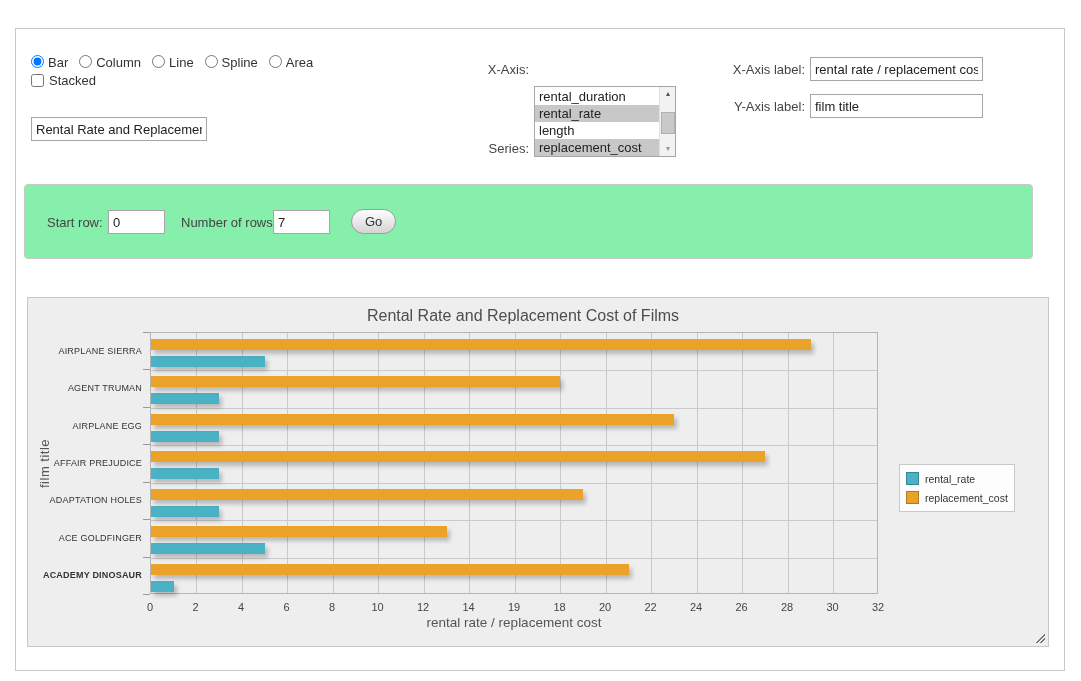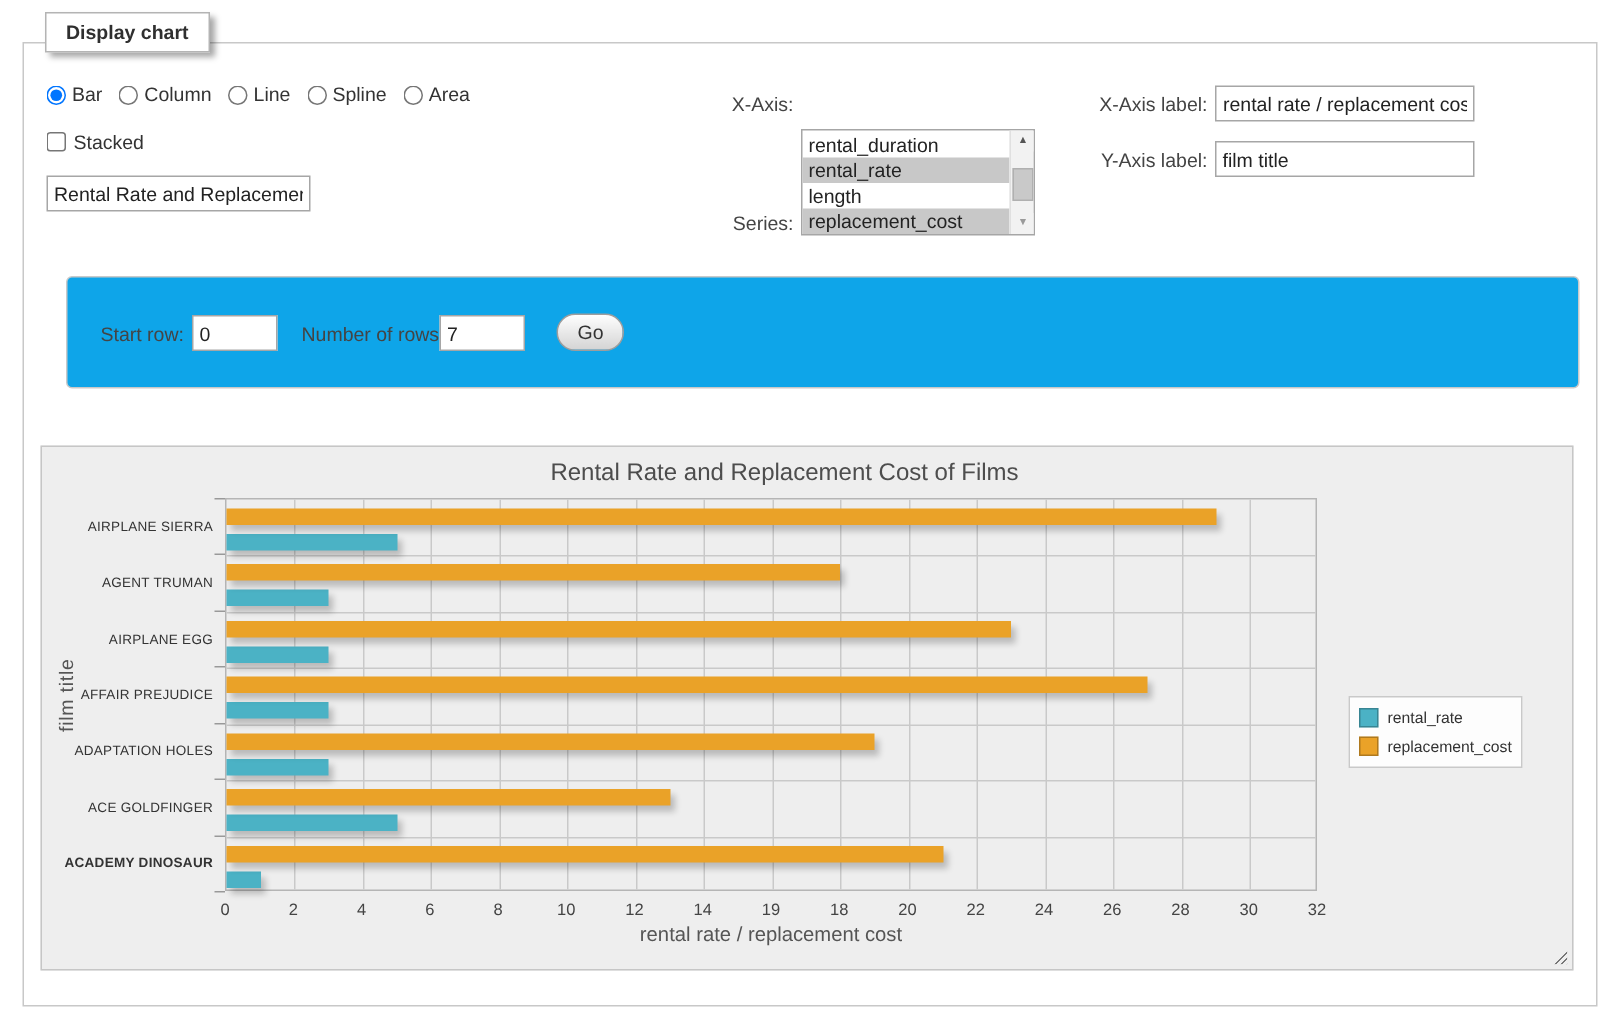--- a/index.html
+++ b/index.html
@@ -12,50 +12,50 @@
               border:1px solid #c8c8c8; background:#fff; }
   .legendbox { position:absolute; left:14px; top:-21px; background:#fff; border:1px solid #b4b4b4;
                padding:5px 13px; font-size:13px; font-weight:bold; color:#2f2f2f;
                box-shadow:3px 3px 4px rgba(0,0,0,0.35); }
 
   .lbl { position:absolute; font-size:13px; color:#444; }
   .r { text-align:right; }
 
   
   .radio-row { position:absolute; left:15px; top:26px; display:flex; align-items:center; font-size:13px; color:#333; }
-  .radio-opt { display:flex; align-items:flex-end; margin-right:11px; }
+  .radio-opt { display:flex; align-items:flex-start; margin-right:11px; }
   .radio-opt input { margin-right:4px; }
-  .stacked-row { position:absolute; left:15px; top:58px; display:flex; align-items:center; font-size:13px; color:#333; }
+  .stacked-row { position:absolute; left:15px; top:44px; display:flex; align-items:center; font-size:13px; color:#333; }
   .stacked-row input { margin-right:5px; }
 
   
   .ti { position:absolute; border:1px solid #a6a6a6; background:#fff; font-family:"Liberation Sans",sans-serif;
         font-size:13px; color:#222; padding:2px 4px; height:24px; }
   .title-input { left:15px; top:88px; width:176px; }
 
   
   .select { position:absolute; left:518px; top:29px; width:148px; height:24px; background:#fff;
             border:1px solid #a6a6a6; font-size:13px; color:#222; line-height:22px; padding-left:6px; cursor:default; }
   .select .arrow { position:absolute; right:7px; top:0; font-size:9px; color:#000; line-height:22px; }
 
   
-  .listbox { position:absolute; left:518px; top:57px; width:156px; height:71px; background:#fff;
+  .listbox { position:absolute; left:518px; top:57px; width:142px; height:71px; background:#fff;
              border:1px solid #a6a6a6; overflow:hidden; }
   .list-items { position:absolute; left:0; top:1px; right:16px; }
   .list-item { height:17px; line-height:17px; font-size:13px; color:#222; padding-left:4px; white-space:nowrap; }
   .list-item.selected { background:#c8c8c8; }
   .sb { position:absolute; right:0; top:0; width:16px; height:100%; background:#f2f2f2; border-left:1px solid #e0e0e0; }
   .sb-btn { position:absolute; left:0; width:16px; height:14px; background:#f2f2f2; color:#555;
             font-size:7px; text-align:center; line-height:14px; }
   .sb-btn.up { top:0; }
   .sb-btn.down { bottom:0; color:#9a9a9a; }
   .sb-thumb { position:absolute; left:1px; top:25px; width:14px; height:22px; background:#c9c9c9; border:1px solid #b0b0b0; }
 
   
-  .rows-panel { position:absolute; left:28px; top:155px; width:1009px; height:75px; background:#0ea5e9;
+  .rows-panel { position:absolute; left:8px; top:155px; width:1009px; height:75px; background:#86efac;
                 border:1px solid #c9c9c9; border-radius:4px; }
   .go-btn { position:absolute; left:326px; top:24px; height:25px; padding:0 13px; font-family:"Liberation Sans",sans-serif;
             font-size:13px; color:#333; border:1px solid #9d9d9d; border-radius:13px;
             background:linear-gradient(#fefefe,#d4d4d4); cursor:pointer; }
 
   
   .chart-panel { position:absolute; left:11px; top:268px; width:1022px; height:350px; background:#eee;
                  border:1px solid #c6c6c6; }
   .chart-title { position:absolute; left:0; top:9px; width:990px; text-align:center; font-size:16px; color:#4d4d4d; }
   .plot { position:absolute; left:122px; top:34px; width:728px; height:262px; border:1px solid #b5b5b5; }
@@ -75,21 +75,20 @@
   .legend-label { font-size:10.5px; color:#333; white-space:nowrap; }
   .resize-handle { position:absolute; right:3px; bottom:3px; width:11px; height:11px;
                    background:repeating-linear-gradient(135deg, #777 0 1px, transparent 1px 3px);
                    clip-path:polygon(100% 0, 100% 100%, 0 100%); }
 </style>
 </head>
 <body>
 
 <div id="screen">
   <div class="fieldset">
-    <div class="legendbox">Display chart</div>
 
     <div class="radio-row" id="chartTypeRow">
         <label class="radio-opt">
           <input type="radio" name="ctype" checked="" style="">
           <span>Bar</span>
         </label>
         <label class="radio-opt">
           <input type="radio" name="ctype" style="">
           <span>Column</span>
         </label>

